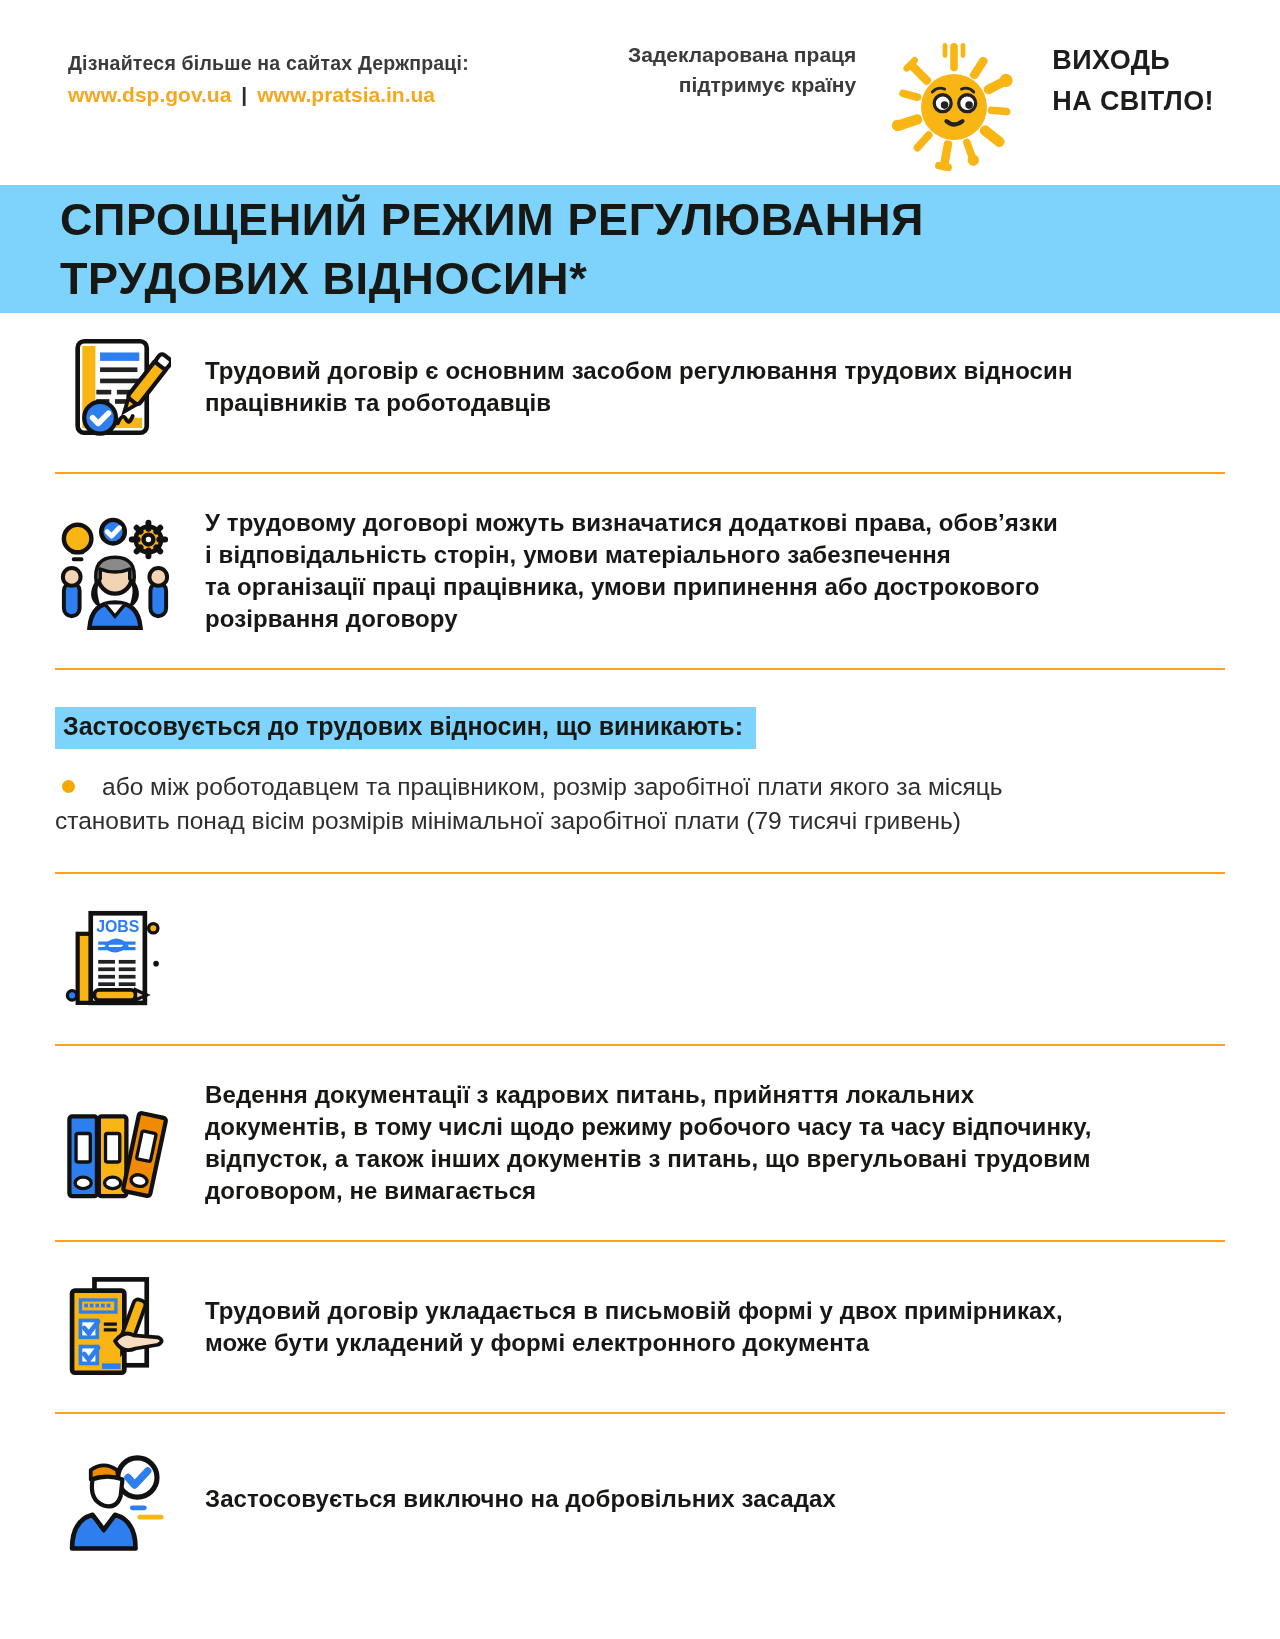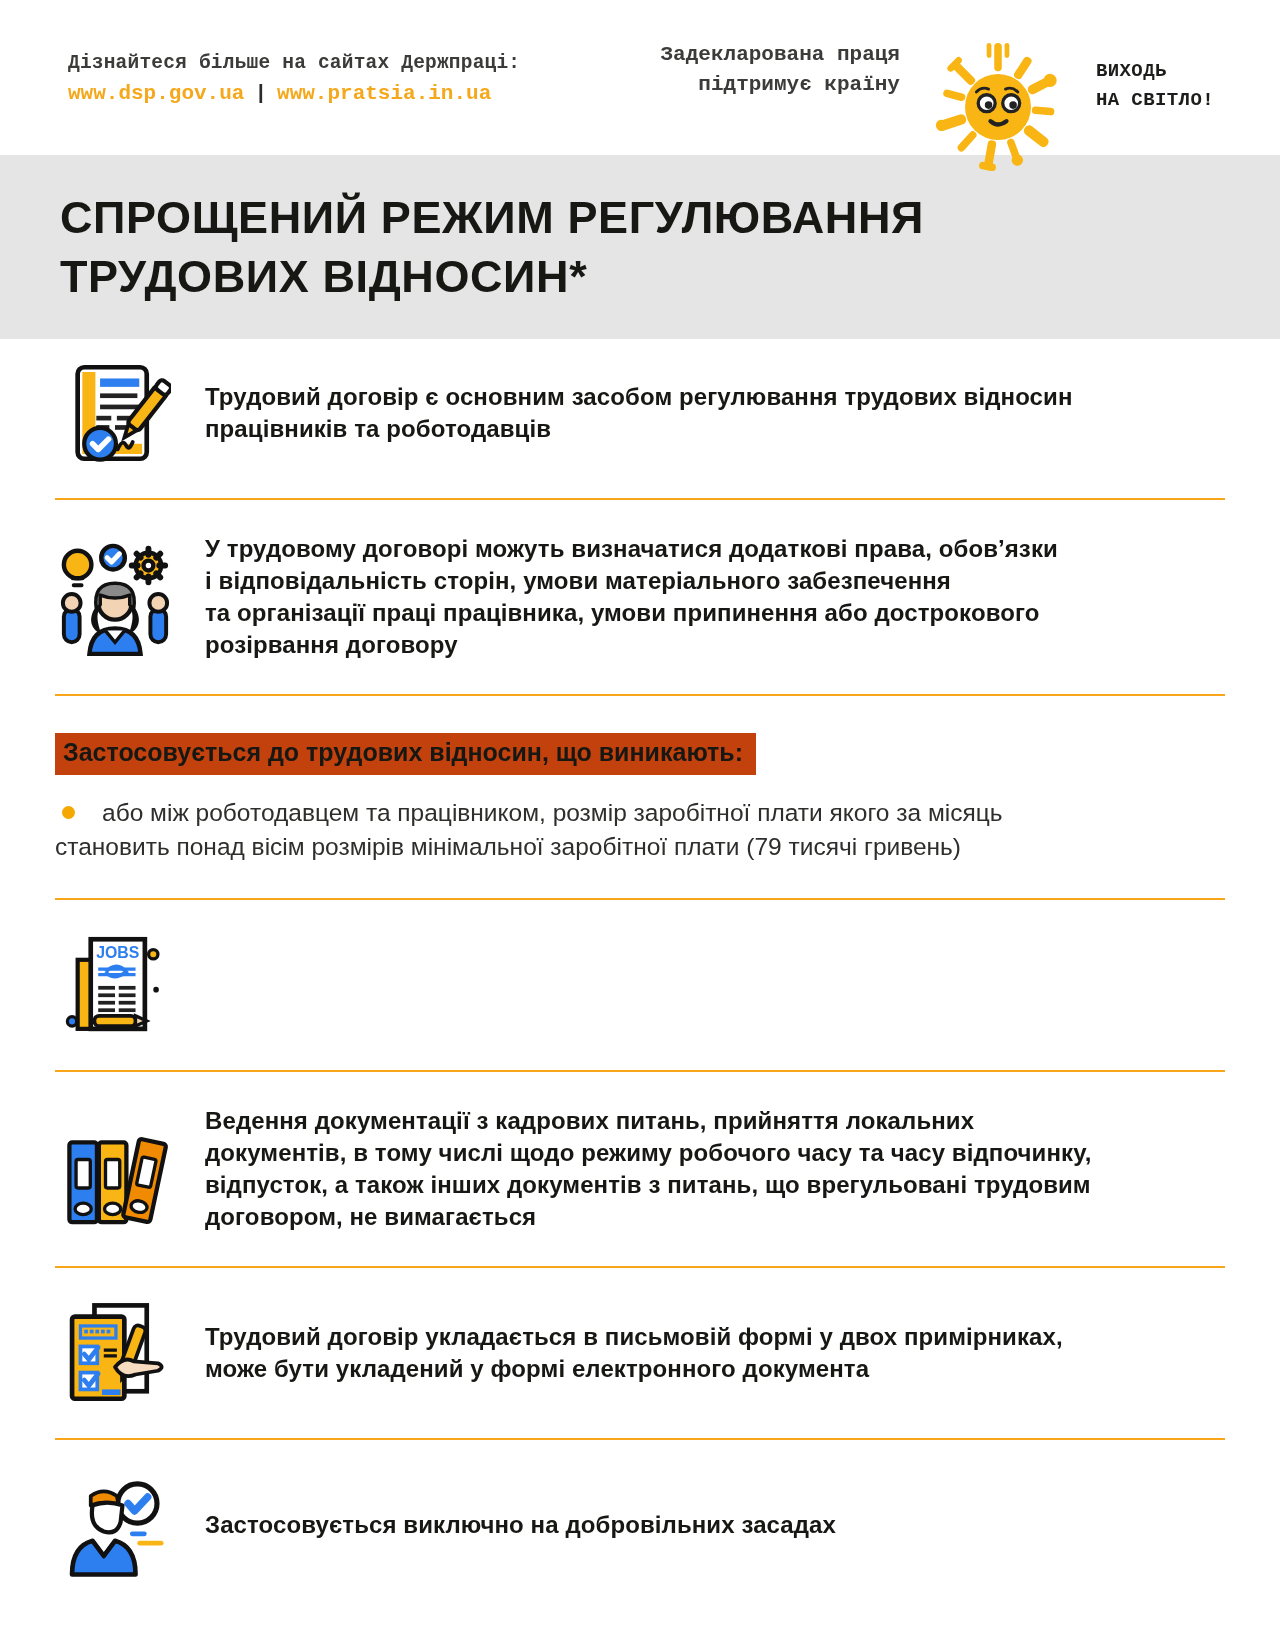--- a/index.html
+++ b/index.html
@@ -6,43 +6,43 @@
   html,body { background:#ffffff; }
   body {
     width:1280px; height:1639px; overflow:hidden;
     font-family:"Liberation Sans", sans-serif;
     color:#1c1c1a;
   }
   .pre { white-space:pre-line; }
 
   
   .hdr { display:flex; justify-content:space-between; align-items:flex-start;
-         padding:40px 66px 0 68px; height:155px;font-family:Liberation Mono, monospace; }
+         padding:40px 66px 0 68px; height:185px; }
   .hdr-left { padding-top:12px; }
   .hdr-info { font-size:19.5px; font-weight:bold; color:#3b3b39; letter-spacing:0.2px; }
   .hdr-links { margin-top:8px; font-size:21px; font-weight:bold; color:#F5A81C; }
   .hdr-links .sep { color:#2b2b2b; margin:0 10px; font-weight:bold; }
   .hdr-right { display:flex; align-items:flex-start; gap:32px; }
   .slogan { text-align:right; font-size:21px; font-weight:bold; color:#3b3b39; line-height:1.45; }
   .sun-wrap { width:132px; height:134px; flex:0 0 132px; }
-  .brand { font-size:19px; font-weight:bold; color:#1d1d1b; line-height:1.5; letter-spacing:0.4px;margin-top:17px; }
+  .brand { font-size:27px; font-weight:bold; color:#1d1d1b; line-height:1.5; letter-spacing:0.4px; }
 
   
-  .banner { background:#e5e5e5; height:184px; display:flex; align-items:center; padding:0 60px; }
+  .banner { background:#7dd3fc; height:128px; display:flex; align-items:center; padding:0 60px; }
   .banner h1 { font-size:45px; font-weight:bold; letter-spacing:0.6px;
                color:#171713; line-height:1.32; }
 
   
   .main { padding:0 55px; }
   .sec { display:flex; align-items:center; gap:30px; margin:22px 0; }
   .sec .icon-box { width:120px; flex:0 0 120px; display:flex; justify-content:center; align-items:center; }
   .sec .txt { font-size:24px; font-weight:bold; color:#171713; line-height:1.33; letter-spacing:0.1px; }
   .divider { border:none; border-top:2px solid #F9A51A; margin:33px 0; }
 
-  .applies-heading { display:inline-block; background:#c2410c; color:#171713;
+  .applies-heading { display:inline-block; background:#7dd3fc; color:#171713;
                      font-size:25px; font-weight:bold; padding:5px 13px 8px 8px; margin-top:4px; }
   .bullet { font-size:24.5px; font-weight:normal; color:#2e2e2c; line-height:1.42; margin-top:21px; }
   .dot { display:inline-block; width:13px; height:13px; border-radius:50%; background:#F5A800;
          margin:0 27px 3px 7px; vertical-align:middle; }
 
   svg { display:block; }
 </style>
 </head>
 <body>
 

